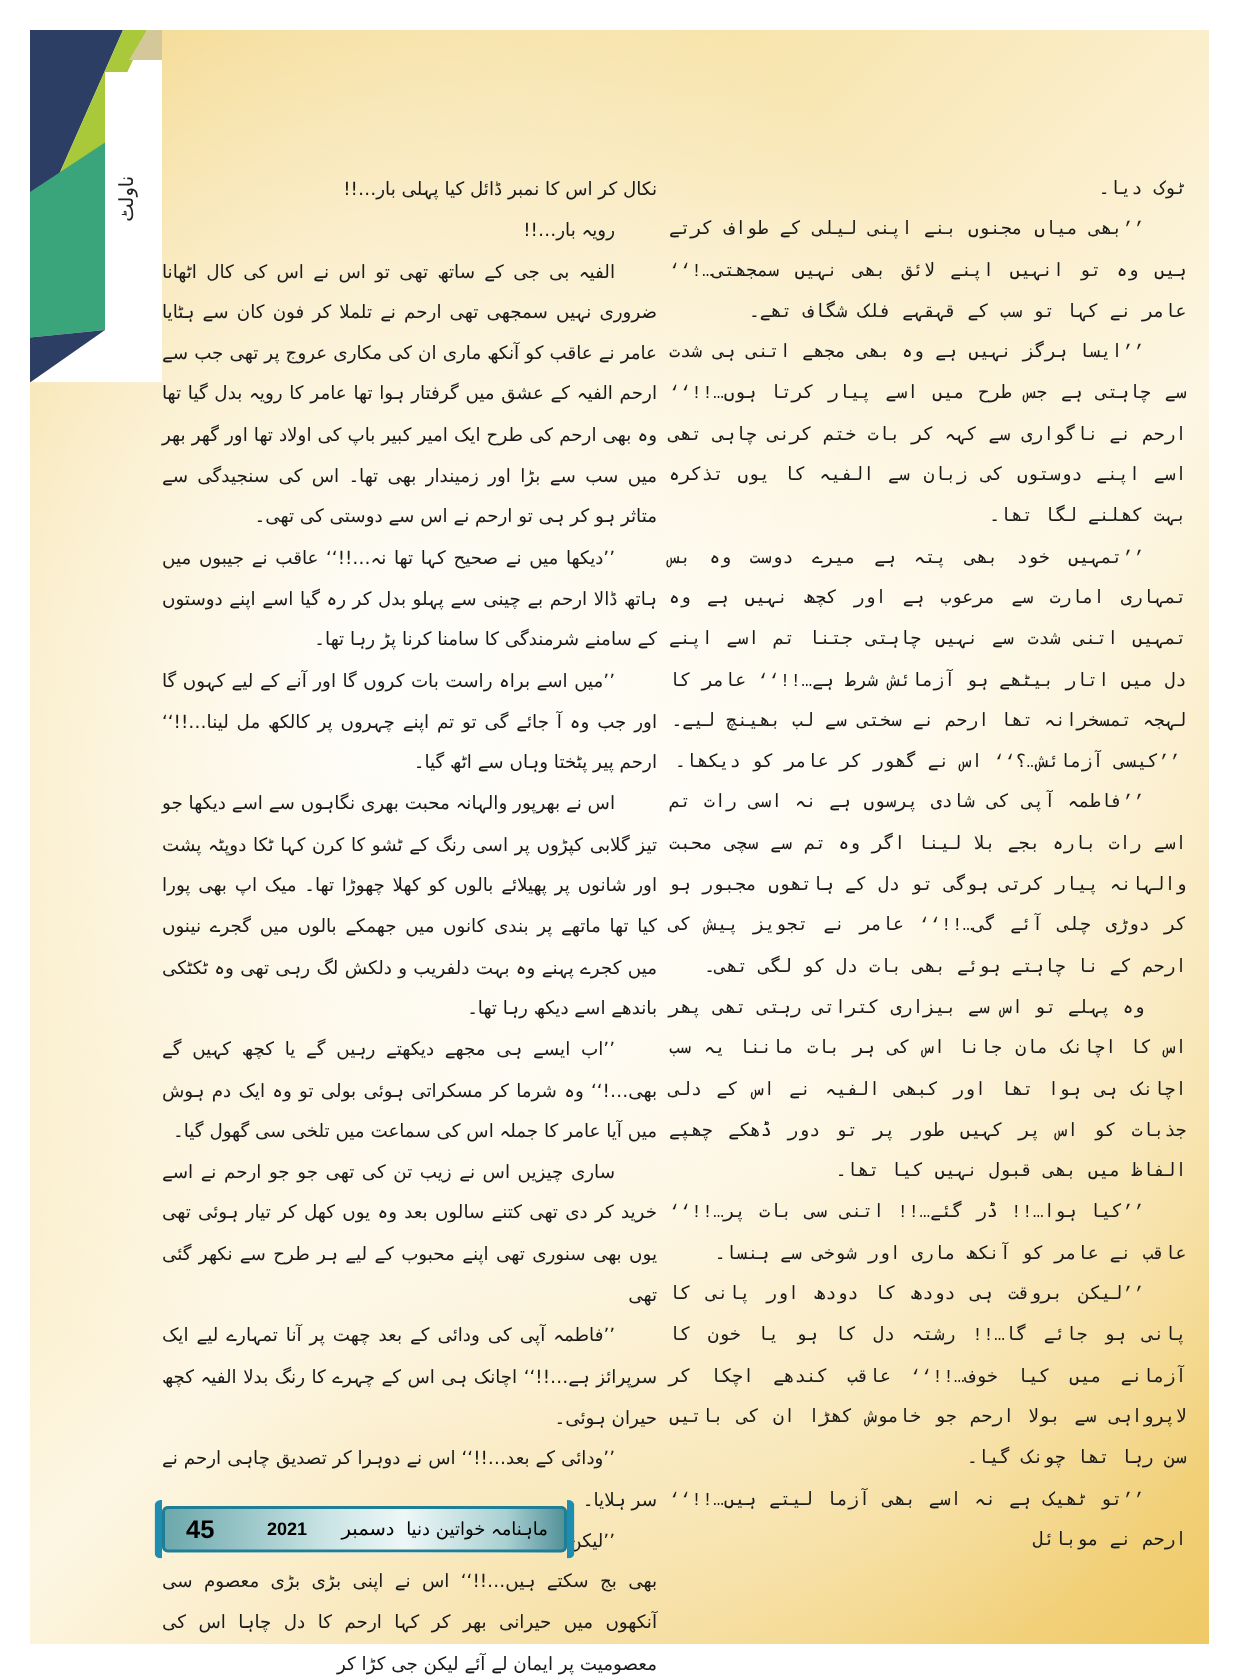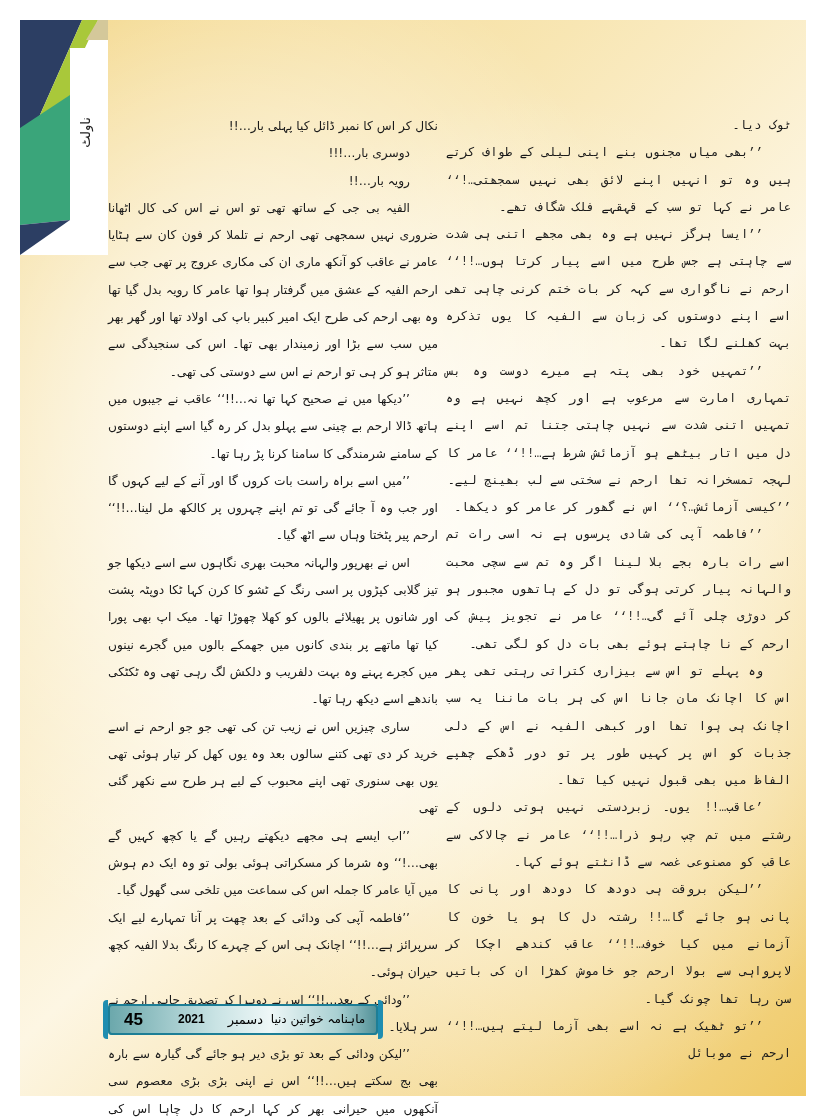--- a/index.html
+++ b/index.html
@@ -35,21 +35,21 @@
   }
   .col {
     position: absolute; top: 113px; direction: rtl; text-align: justify;
     font-family: "DejaVu Sans", sans-serif; font-size: 12.2px;
     line-height: 27.3px; color: #1a1a1a;
   }
   .col-right { left: 446px; width: 345px; font-family: Liberation Mono, monospace; }
   .col-left  { left: 108px; width: 330px; }
   .col p { margin: 0; }
   .col p.indent { text-indent: 28px; }
-  .col p.center { text-align: right; }
+  .col p.center { text-align: center; }
   .footer-plate {
     position: absolute; left: 108px; top: 1004px; width: 128px; height: 31px;
     border-radius: 4px;
     background: linear-gradient(90deg, #6aa7ab 0%, #c9e3e4 40%, #eef7f7 60%, #a9d0d2 85%, #4f8f96 100%);
     box-shadow: inset 0 0 0 2px #1d7e96;
   }
   .footer-frame {
     position: absolute; left: 103px; top: 1000px; width: 136px; height: 39px;
     border-left: 5px solid #1f8db0; border-right: 5px solid #1f8db0;
     box-sizing: border-box; border-radius: 4px;
@@ -80,34 +80,33 @@
 </div>
 
 <div class="col col-right" id="col-right">
     <p class="">ٹوک دیا۔</p>
     <p class="indent">’’بھی میاں مجنوں بنے اپنی لیلی کے طواف کرتے ہیں وہ تو انہیں اپنے لائق بھی نہیں سمجھتی…!‘‘ عامر نے کہا تو سب کے قہقہے فلک شگاف تھے۔</p>
     <p class="indent">’’ایسا ہرگز نہیں ہے وہ بھی مجھے اتنی ہی شدت سے چاہتی ہے جس طرح میں اسے پیار کرتا ہوں…!!‘‘ ارحم نے ناگواری سے کہہ کر بات ختم کرنی چاہی تھی اسے اپنے دوستوں کی زبان سے الفیہ کا یوں تذکرہ بہت کھلنے لگا تھا۔</p>
     <p class="indent">’’تمہیں خود بھی پتہ ہے میرے دوست وہ بس تمہاری امارت سے مرعوب ہے اور کچھ نہیں ہے وہ تمہیں اتنی شدت سے نہیں چاہتی جتنا تم اسے اپنے دل میں اتار بیٹھے ہو آزمائش شرط ہے…!!‘‘ عامر کا لہجہ تمسخرانہ تھا ارحم نے سختی سے لب بھینچ لیے۔</p>
     <p class="center">’’کیسی آزمائش…؟‘‘ اس نے گھور کر عامر کو دیکھا۔</p>
     <p class="indent">’’فاطمہ آپی کی شادی پرسوں ہے نہ اسی رات تم اسے رات بارہ بجے بلا لینا اگر وہ تم سے سچی محبت والہانہ پیار کرتی ہوگی تو دل کے ہاتھوں مجبور ہو کر دوڑی چلی آئے گی…!!‘‘ عامر نے تجویز پیش کی ارحم کے نا چاہتے ہوئے بھی بات دل کو لگی تھی۔</p>
     <p class="indent">وہ پہلے تو اس سے بیزاری کتراتی رہتی تھی پھر اس کا اچانک مان جانا اس کی ہر بات ماننا یہ سب اچانک ہی ہوا تھا اور کبھی الفیہ نے اس کے دلی جذبات کو اس پر کہیں طور پر تو دور ڈھکے چھپے الفاظ میں بھی قبول نہیں کیا تھا۔</p>
-    <p class="indent">’عاقب…!! یوں۔ زبردستی نہیں ہوتی دلوں کے رشتے میں تم چپ رہو ذرا…!!‘‘ عامر نے چالاکی سے عاقب کو مصنوعی غصہ سے ڈانٹتے ہوئے کہا۔</p>
+    <p class="indent">’’کیا ہوا…!! ڈر گئے…!! اتنی سی بات پر…!!‘‘ عاقب نے عامر کو آنکھ ماری اور شوخی سے ہنسا۔</p>
     <p class="indent">’’لیکن بروقت ہی دودھ کا دودھ اور پانی کا پانی ہو جائے گا…!! رشتہ دل کا ہو یا خون کا آزمانے میں کیا خوف…!!‘‘ عاقب کندھے اچکا کر لاپرواہی سے بولا ارحم جو خاموش کھڑا ان کی باتیں سن رہا تھا چونک گیا۔</p>
     <p class="indent">’’تو ٹھیک ہے نہ اسے بھی آزما لیتے ہیں…!!‘‘ ارحم نے موبائل</p>
   </div>
 <div class="col col-left" id="col-left">
     <p class="">نکال کر اس کا نمبر ڈائل کیا پہلی بار…!!</p>
-    <p class="indent">دوسری بار…!!!</p>
     <p class="indent">رویہ بار…!!</p>
     <p class="indent">الفیہ بی جی کے ساتھ تھی تو اس نے اس کی کال اٹھانا ضروری نہیں سمجھی تھی ارحم نے تلملا کر فون کان سے ہٹایا عامر نے عاقب کو آنکھ ماری ان کی مکاری عروج پر تھی جب سے ارحم الفیہ کے عشق میں گرفتار ہوا تھا عامر کا رویہ بدل گیا تھا وہ بھی ارحم کی طرح ایک امیر کبیر باپ کی اولاد تھا اور گھر بھر میں سب سے بڑا اور زمیندار بھی تھا۔ اس کی سنجیدگی سے متاثر ہو کر ہی تو ارحم نے اس سے دوستی کی تھی۔</p>
     <p class="indent">’’دیکھا میں نے صحیح کہا تھا نہ…!!‘‘ عاقب نے جیبوں میں ہاتھ ڈالا ارحم بے چینی سے پہلو بدل کر رہ گیا اسے اپنے دوستوں کے سامنے شرمندگی کا سامنا کرنا پڑ رہا تھا۔</p>
     <p class="indent">’’میں اسے براہ راست بات کروں گا اور آنے کے لیے کہوں گا اور جب وہ آ جائے گی تو تم اپنے چہروں پر کالکھ مل لینا…!!‘‘ ارحم پیر پٹختا وہاں سے اٹھ گیا۔</p>
     <p class="indent">اس نے بھرپور والہانہ محبت بھری نگاہوں سے اسے دیکھا جو تیز گلابی کپڑوں پر اسی رنگ کے ٹشو کا کرن کہا ٹکا دوپٹہ پشت اور شانوں پر پھیلائے بالوں کو کھلا چھوڑا تھا۔ میک اپ بھی پورا کیا تھا ماتھے پر بندی کانوں میں جھمکے بالوں میں گجرے نینوں میں کجرے پہنے وہ بہت دلفریب و دلکش لگ رہی تھی وہ ٹکٹکی باندھے اسے دیکھ رہا تھا۔</p>
+    <p class="indent">’’اب ایسے ہی مجھے دیکھتے رہیں گے یا کچھ کہیں گے بھی…!‘‘ وہ شرما کر مسکراتی ہوئی بولی تو وہ ایک دم ہوش میں آیا عامر کا جملہ اس کی سماعت میں تلخی سی گھول گیا۔</p>
     <p class="indent">ساری چیزیں اس نے زیب تن کی تھی جو جو ارحم نے اسے خرید کر دی تھی کتنے سالوں بعد وہ یوں کھل کر تیار ہوئی تھی یوں بھی سنوری تھی اپنے محبوب کے لیے ہر طرح سے نکھر گئی تھی</p>
-    <p class="indent">’’اب ایسے ہی مجھے دیکھتے رہیں گے یا کچھ کہیں گے بھی…!‘‘ وہ شرما کر مسکراتی ہوئی بولی تو وہ ایک دم ہوش میں آیا عامر کا جملہ اس کی سماعت میں تلخی سی گھول گیا۔</p>
     <p class="indent">’’فاطمہ آپی کی ودائی کے بعد چھت پر آنا تمہارے لیے ایک سرپرائز ہے…!!‘‘ اچانک ہی اس کے چہرے کا رنگ بدلا الفیہ کچھ حیران ہوئی۔</p>
     <p class="indent">’’ودائی کے بعد…!!‘‘ اس نے دوہرا کر تصدیق چاہی ارحم نے سر ہلایا۔</p>
     <p class="indent">’’لیکن ودائی کے بعد تو بڑی دیر ہو جائے گی گیارہ سے بارہ بھی بج سکتے ہیں…!!‘‘ اس نے اپنی بڑی بڑی معصوم سی آنکھوں میں حیرانی بھر کر کہا ارحم کا دل چاہا اس کی معصومیت پر ایمان لے آئے لیکن جی کڑا کر</p>
   </div>
 
 <div class="footer-frame" style="width: 280px;"></div>
 <div class="footer-plate" style="width: 270px;"></div>
 <span class="foot" style="left:124px;font-size:17px;font-family:'Liberation Sans',sans-serif;">45</span>
 <span class="foot" style="left:178px;font-size:12px;font-family:'Liberation Sans',sans-serif;">2021</span>
 <span class="foot" style="left:229px;font-size:13px;font-weight:normal;direction:rtl;width:34px;text-align:left;font-family:'DejaVu Sans',sans-serif;">دسمبر</span>

